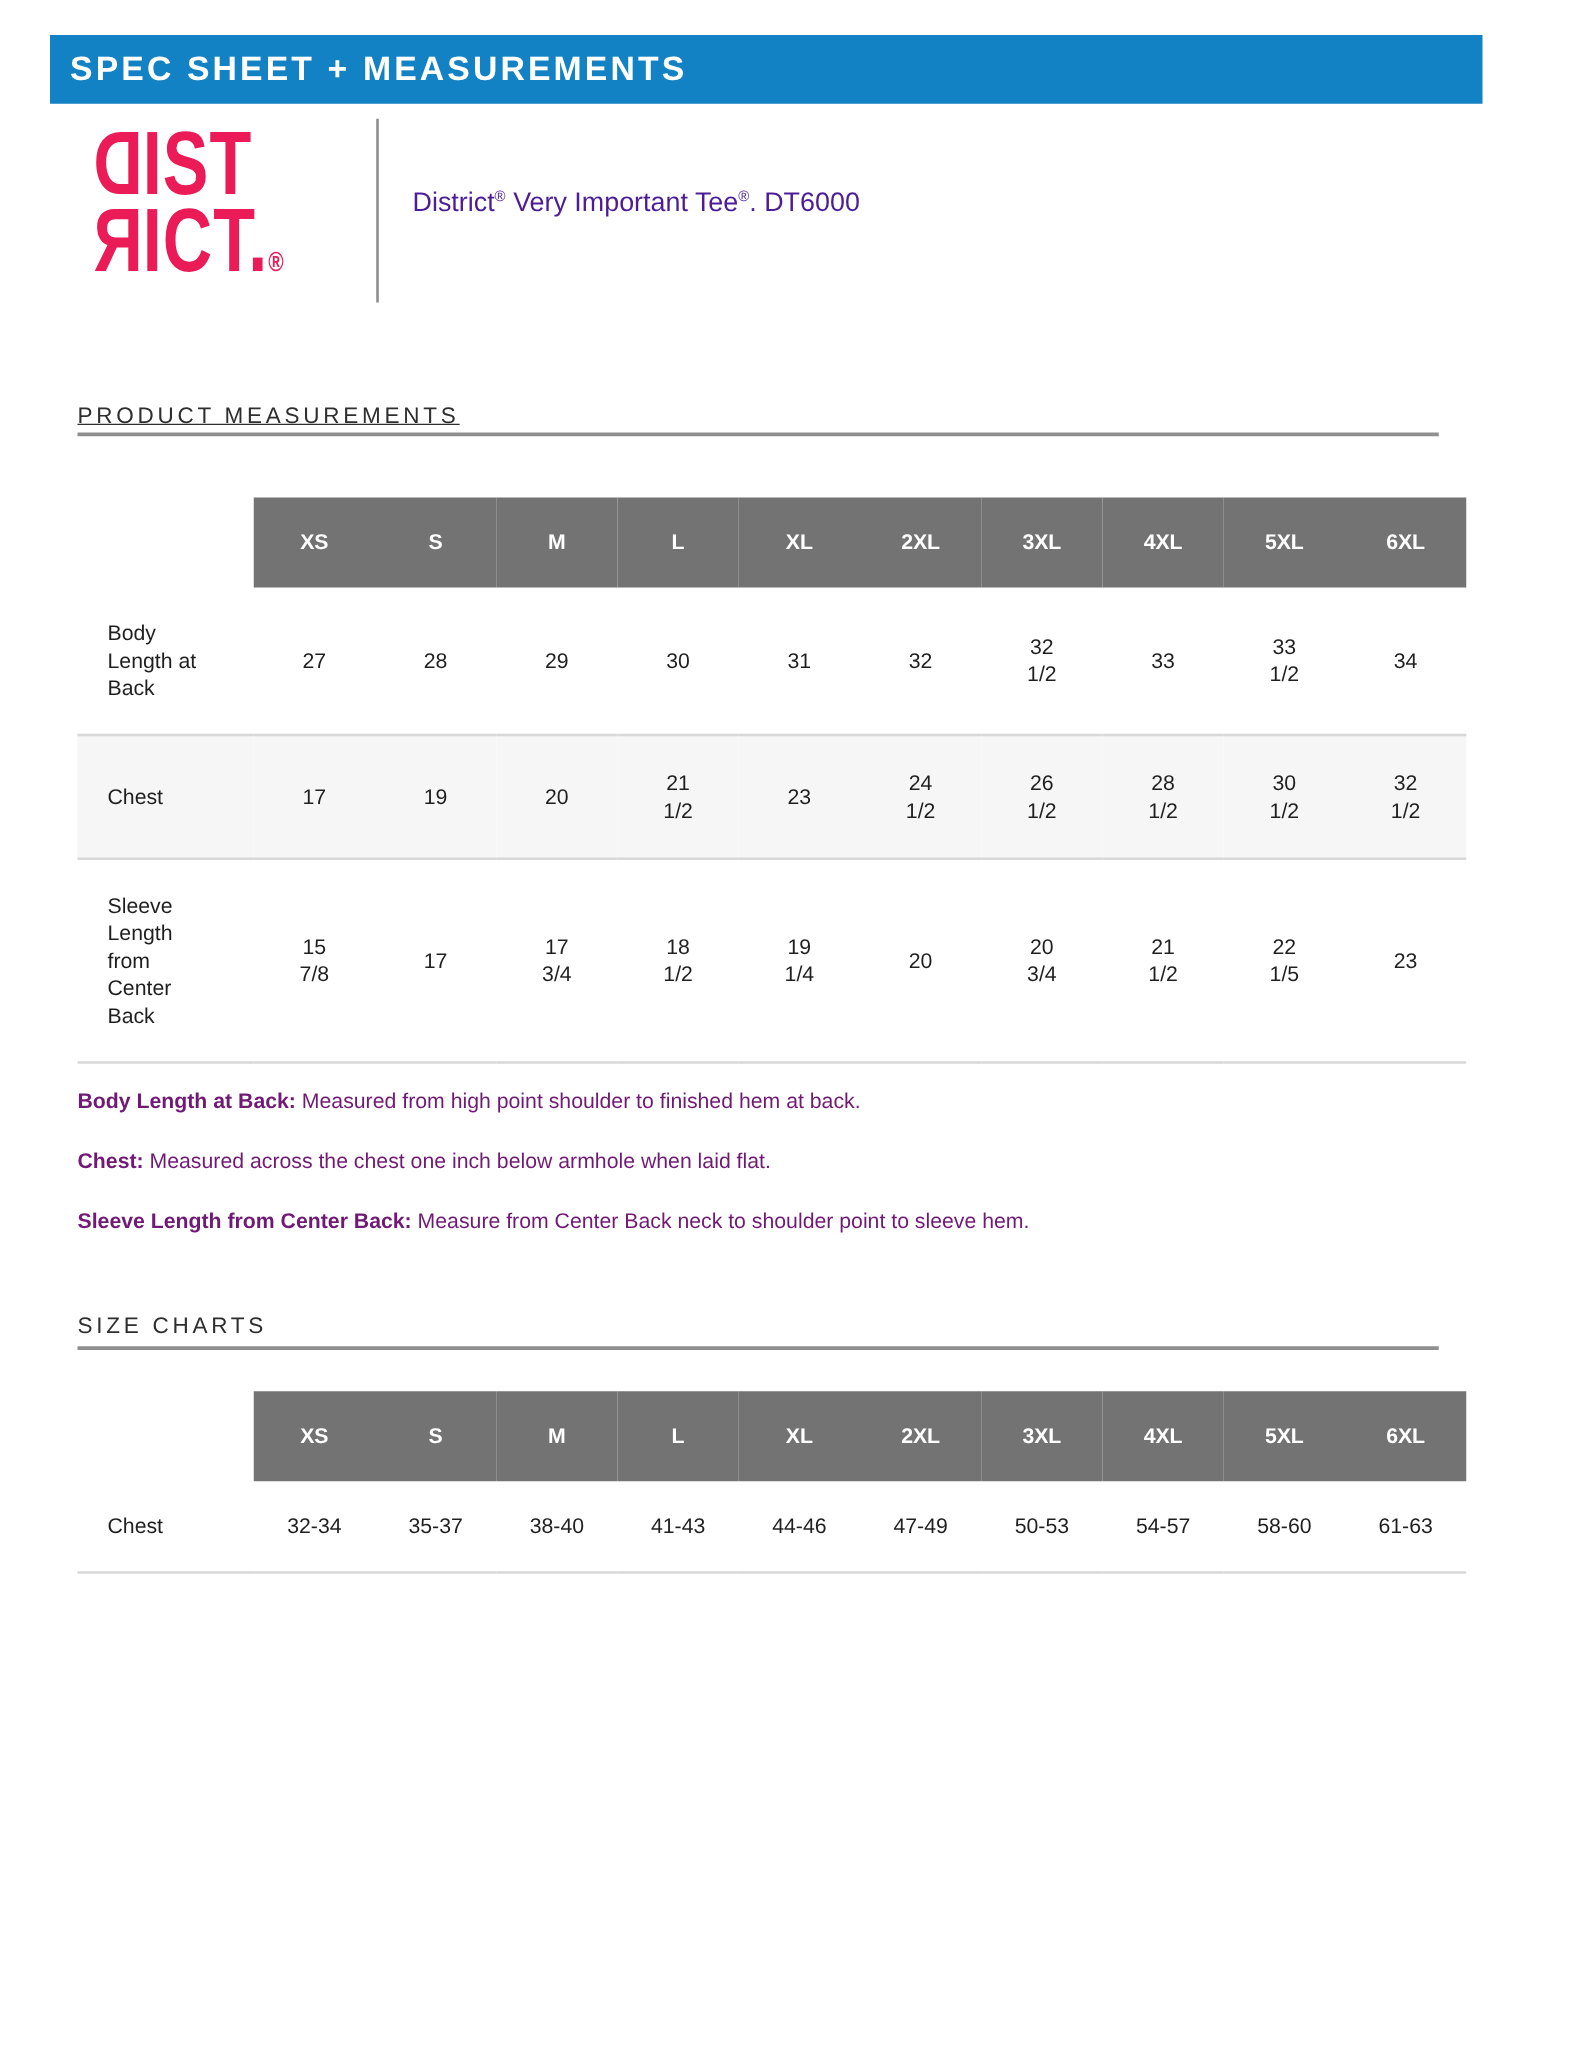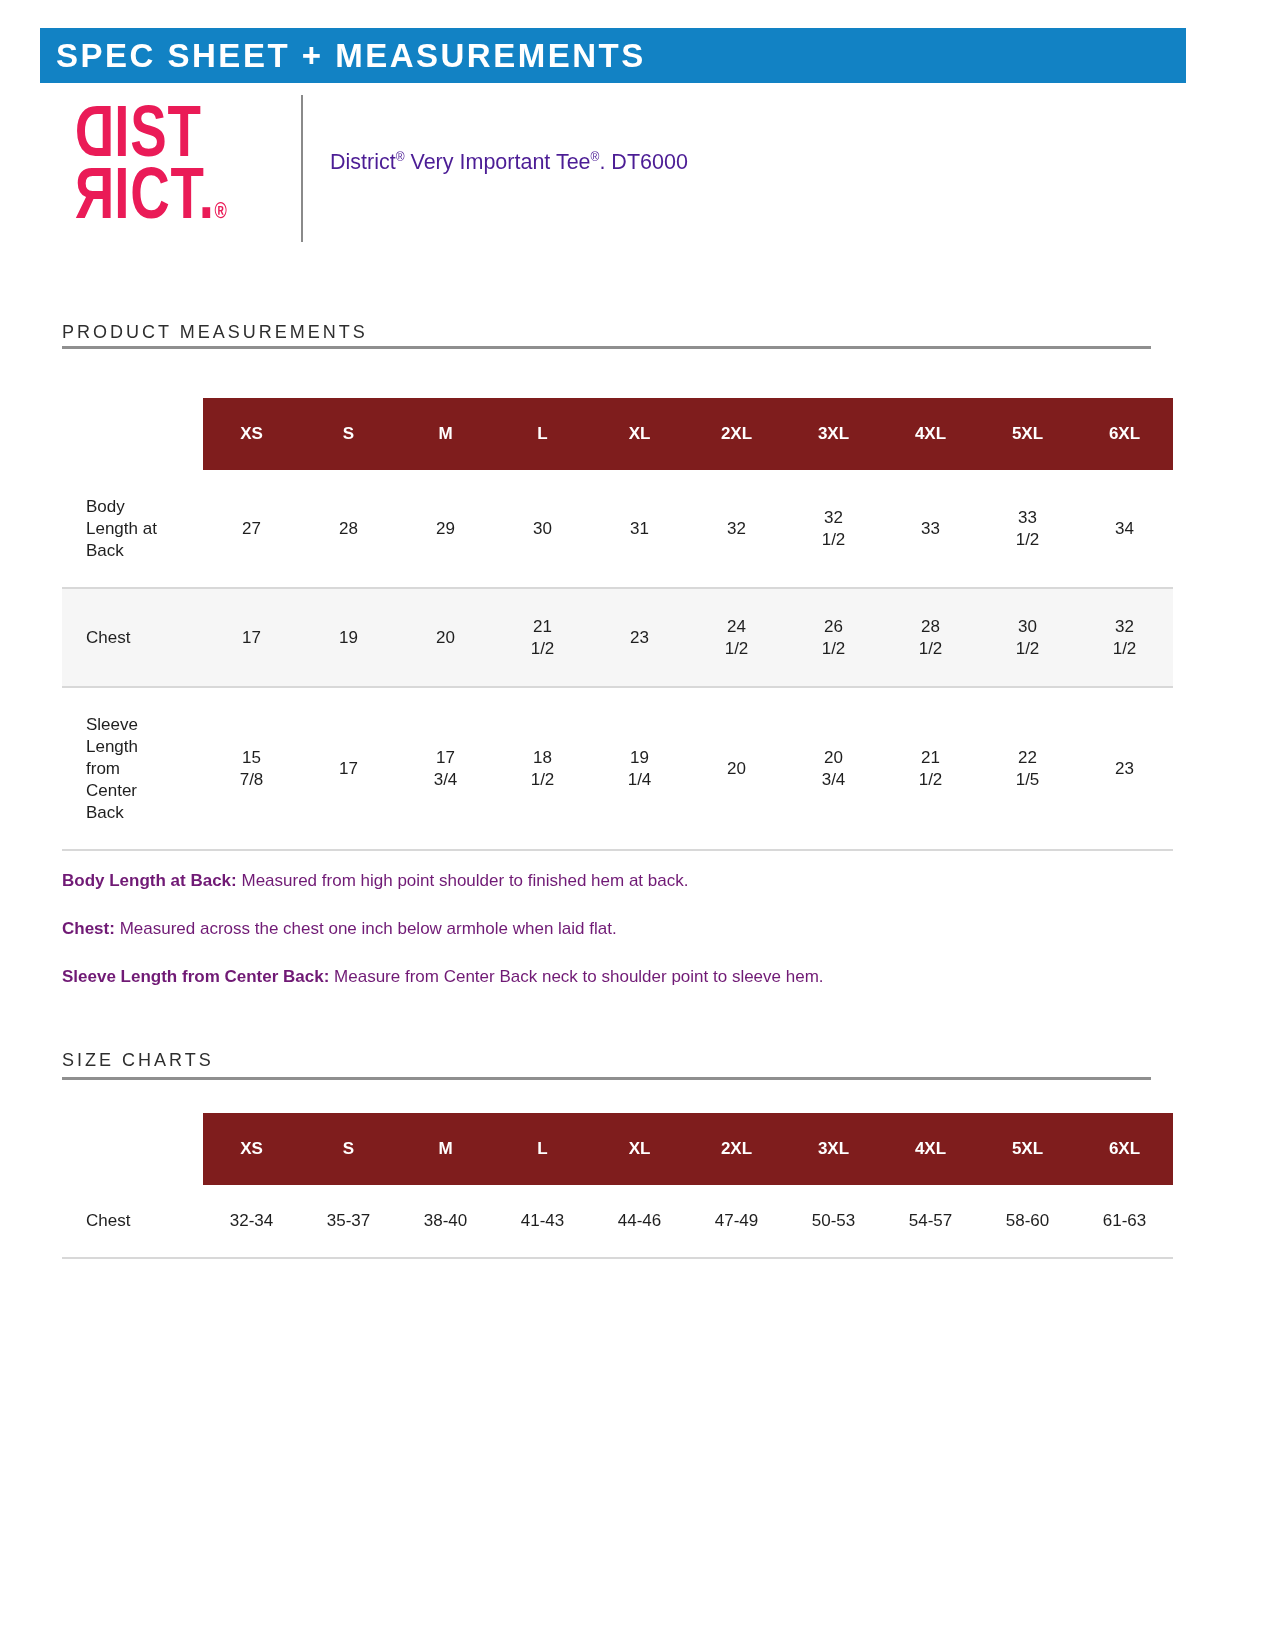--- a/index.html
+++ b/index.html
@@ -15,21 +15,21 @@
   
   .banner{
     position:absolute;left:40px;top:28px;
     width:1146px;height:55px;
     background:#1282c4;
   }
   .banner-title{
     display:block;
     padding-left:16px;
     line-height:55px;
-    font-size:33px;font-weight:bold;
+    font-size:27px;font-weight:bold;
     letter-spacing:2.5px;
     color:#ffffff;
     white-space:nowrap;
   }
 
   
   .logo{
     position:absolute;left:74px;top:100px;
     font-size:72px;font-weight:bold;line-height:62px;
     letter-spacing:1px;
@@ -67,21 +67,21 @@
   
   .spec-table{
     position:absolute;left:62px;
     width:1111px;
     border-collapse:collapse;table-layout:fixed;
     font-size:17px;color:#1f1f1f;
   }
   .spec-table col.c-label{width:141px;}
   .spec-table col.c-size{width:97px;}
   .spec-table th{
-    background:#7f1d1d;color:#ffffff;
+    background:#737373;color:#ffffff;
     font-size:17px;font-weight:bold;text-align:center;
     padding:0;
   }
   .spec-table th.corner{background:transparent;}
   .spec-table thead tr{height:72px;}
   .spec-table td{
     text-align:center;vertical-align:middle;padding:0;
     line-height:22px;
   }
   .spec-table td.label{
@@ -119,21 +119,21 @@
   <div class="banner">
     <span class="banner-title">SPEC SHEET + MEASUREMENTS</span>
   </div>
 
   <div class="logo"><span class="mir">D</span><span>IST</span><br><span class="mir">R</span><span>ICT.</span><span class="logo-reg">®</span></div>
 
   <div class="brand-divider"></div>
 
   <div class="product-title"><span>District</span><sup>®</sup><span> Very Important Tee</span><sup>®</sup><span>. DT6000</span></div>
 
-  <div class="section-heading" style="top:322px;">PRODUCT MEASUREMENTS</div>
+  <div class="section-heading" style="top:322px;text-decoration:underline;">PRODUCT MEASUREMENTS</div>
   <div class="section-rule" style="top:346px;"></div>
 
   <table class="spec-table" style="top:398px;">
     <colgroup>
       <col class="c-label">
         <col class="c-size">
         <col class="c-size">
         <col class="c-size">
         <col class="c-size">
         <col class="c-size">

